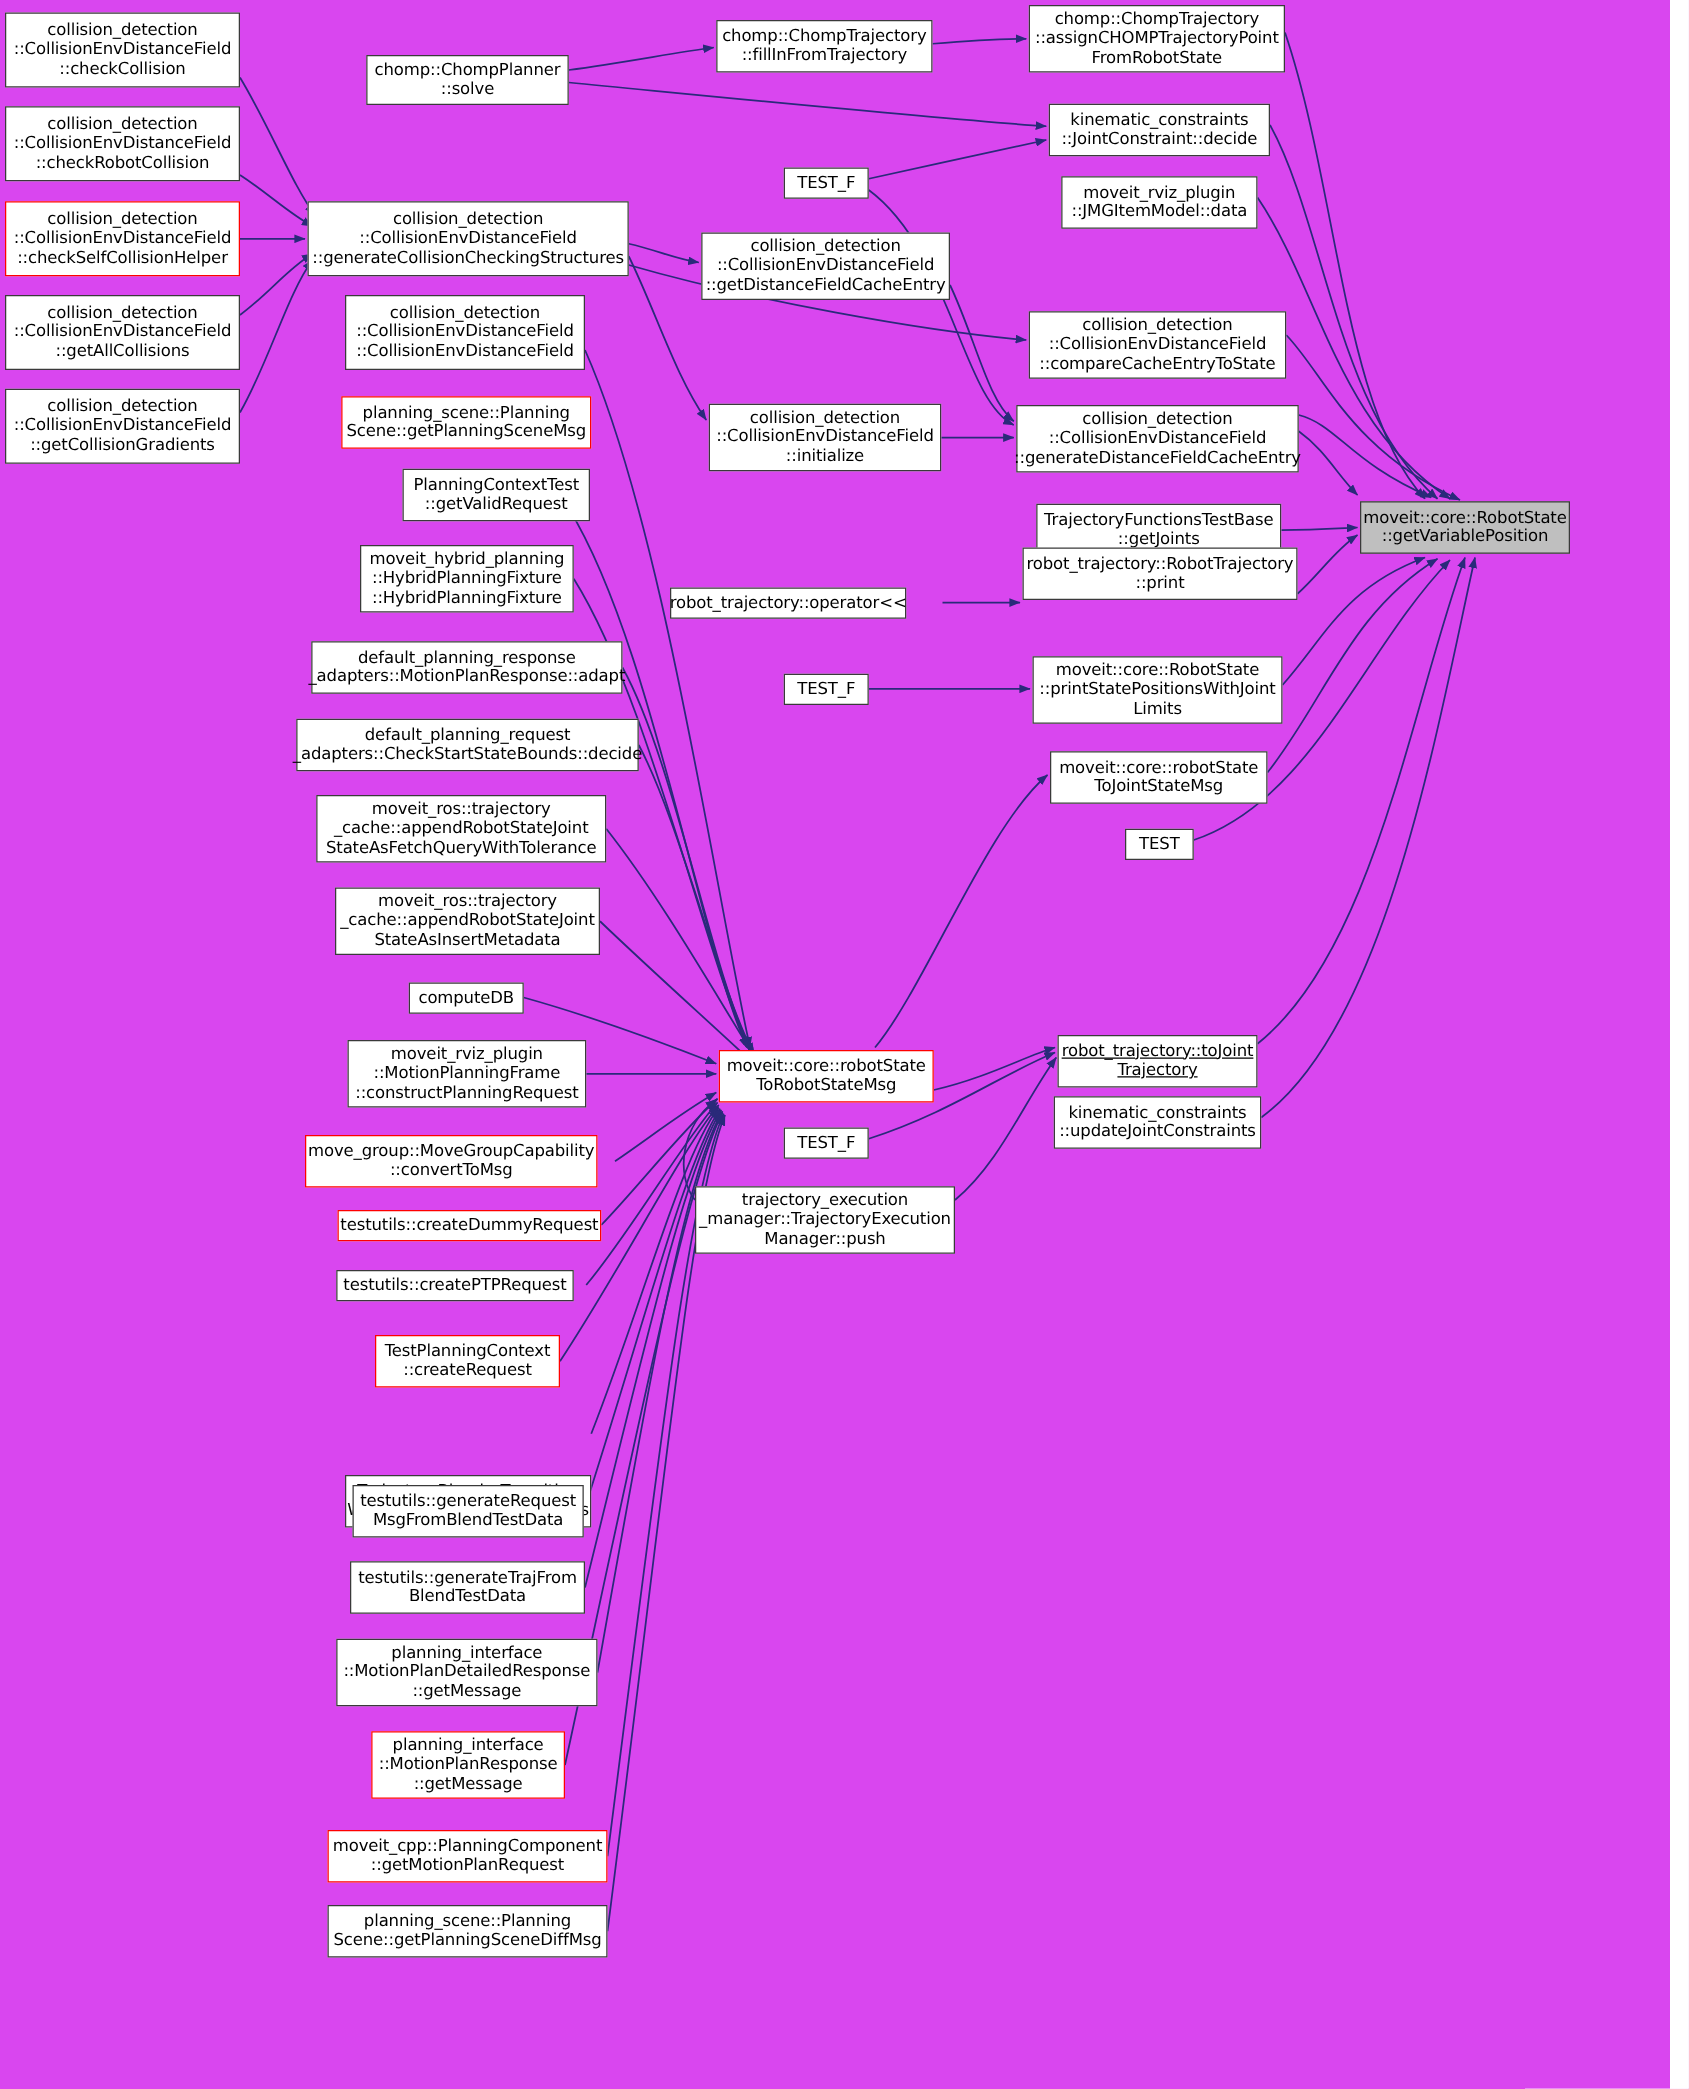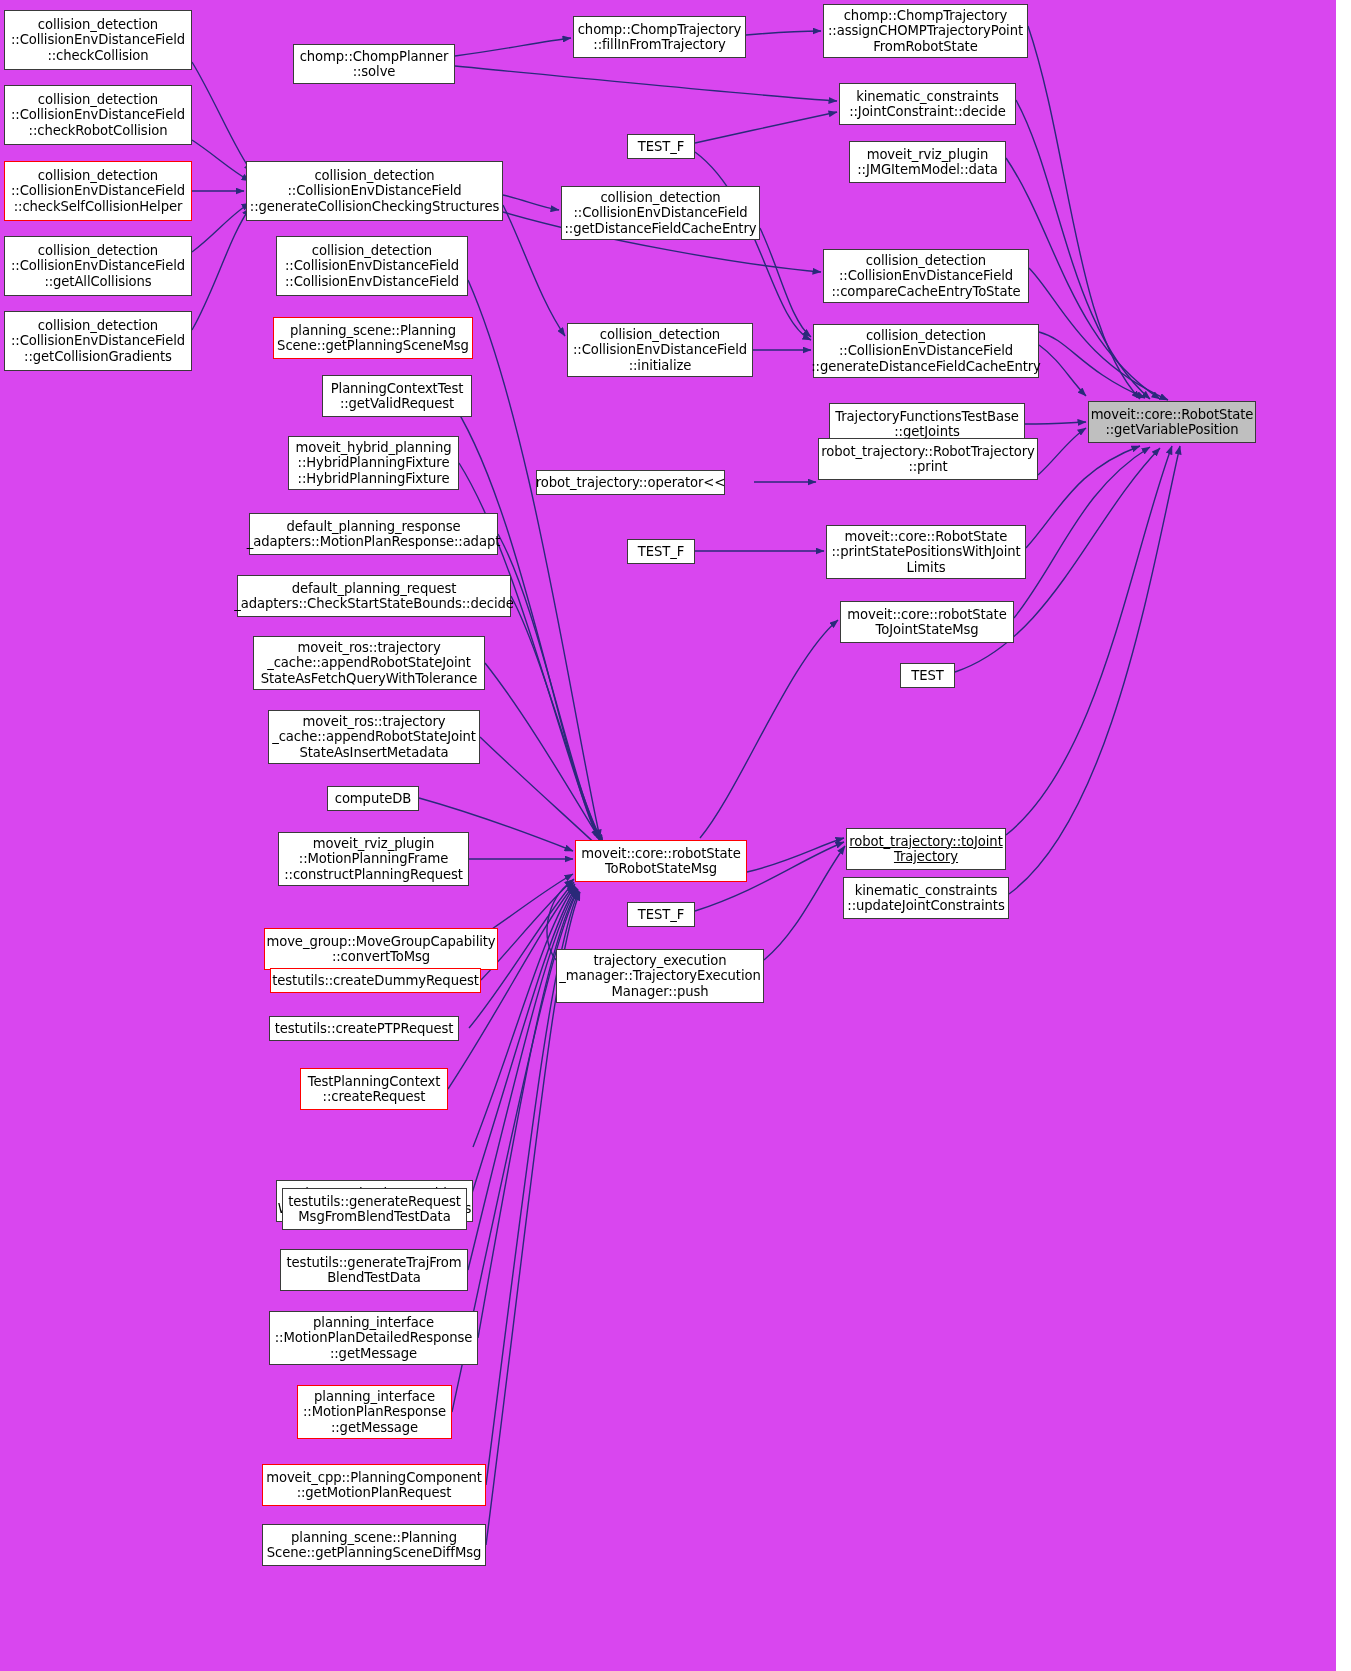--- a/index.html
+++ b/index.html
@@ -176,21 +176,21 @@
   <div class="node plain" style="left:253px;top:636px;width:232px;height:54px;">moveit_ros::trajectory
 _cache::appendRobotStateJoint
 StateAsFetchQueryWithTolerance</div>
   <div class="node plain" style="left:268px;top:710px;width:212px;height:54px;">moveit_ros::trajectory
 _cache::appendRobotStateJoint
 StateAsInsertMetadata</div>
   <div class="node plain" style="left:327px;top:786px;width:92px;height:25px;">computeDB</div>
   <div class="node plain" style="left:278px;top:832px;width:191px;height:54px;">moveit_rviz_plugin
 ::MotionPlanningFrame
 ::constructPlanningRequest</div>
-  <div class="node red" style="left:264px;top:908px;width:234px;height:42px;margin-top:20px;">move_group::MoveGroupCapability
+  <div class="node red" style="left:244px;top:908px;width:234px;height:42px;">move_group::MoveGroupCapability
 ::convertToMsg</div>
   <div class="node red" style="left:270px;top:968px;width:211px;height:25px;">testutils::createDummyRequest</div>
   <div class="node plain" style="left:269px;top:1016px;width:190px;height:25px;">testutils::createPTPRequest</div>
   <div class="node red" style="left:300px;top:1068px;width:148px;height:42px;">TestPlanningContext
 ::createRequest</div>
   <div class="node plain" style="left:276px;top:1180px;width:197px;height:42px;">TrajectoryBlenderTransition
 WindowTest::generateLinTrajs</div>
   <div class="node plain" style="left:282px;top:1188px;width:185px;height:42px;">testutils::generateRequest
 MsgFromBlendTestData</div>
   <div class="node plain" style="left:280px;top:1249px;width:188px;height:42px;">testutils::generateTrajFrom

